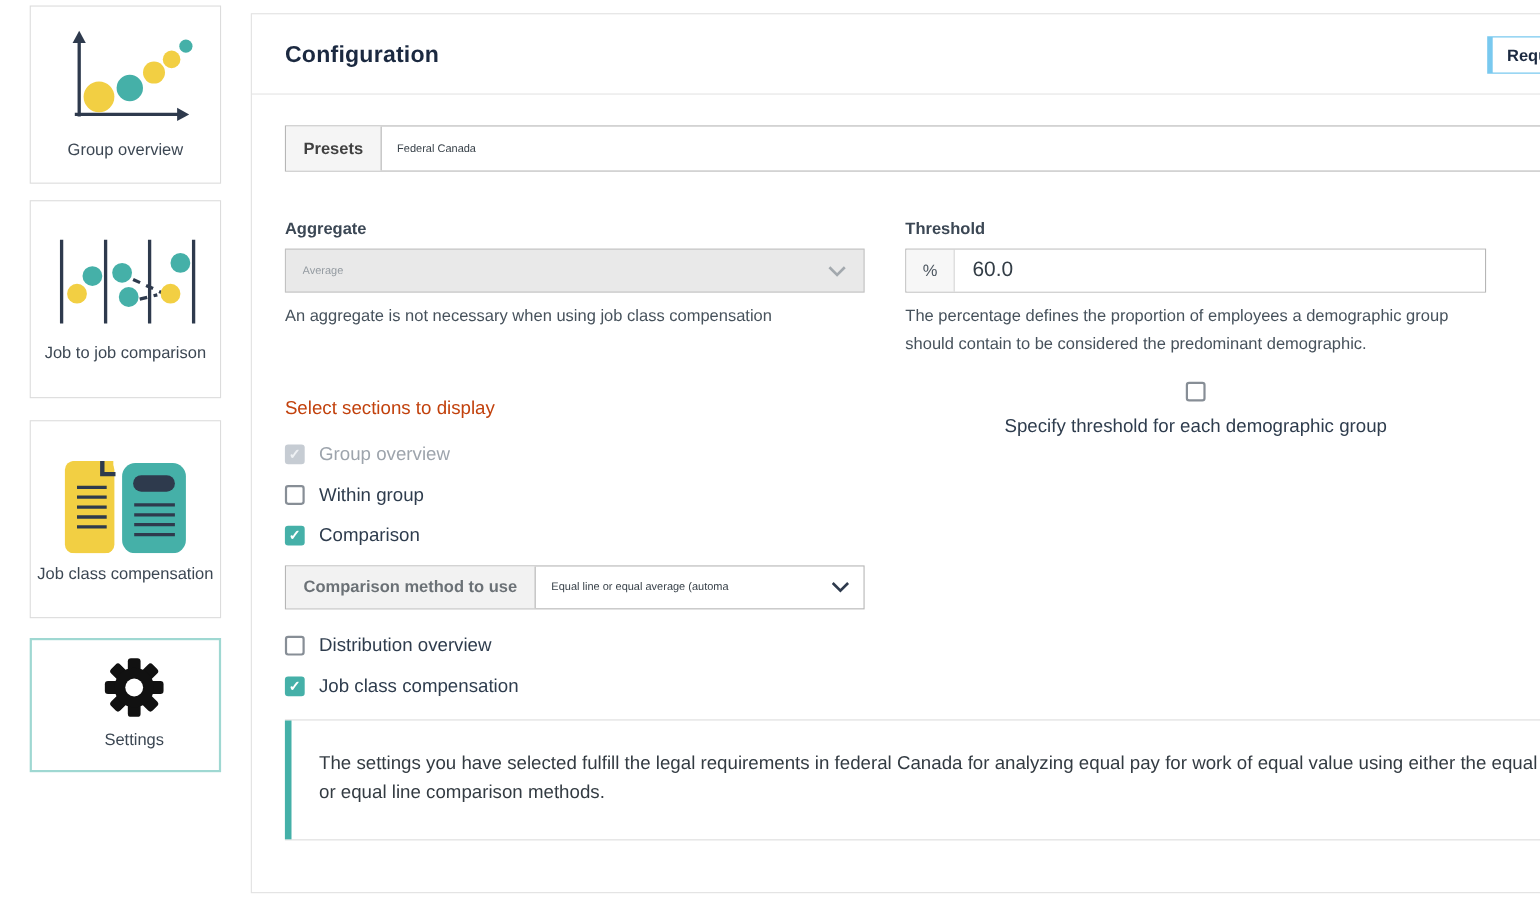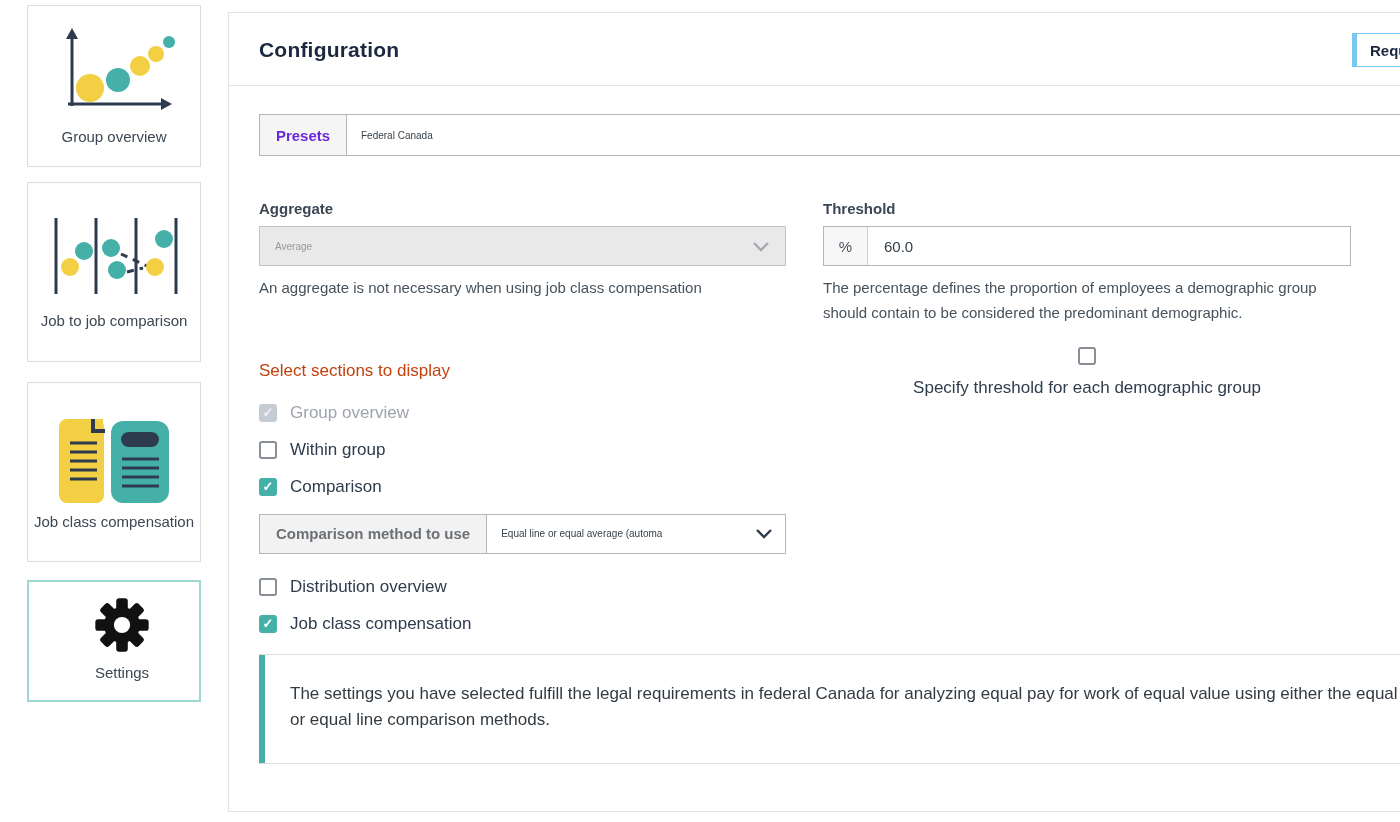--- a/index.html
+++ b/index.html
@@ -33,21 +33,21 @@
   .check-button .green-band { width:9px; height:100%; background:#3d7d23; }
   .check-button .dashed-box { width:21px; height:21px; margin:0 auto;
     border:2px dashed #a9aeb4; display:flex; align-items:center; justify-content:center;
     color:#1b2940; font-size:13px; font-weight:700; }
 
   .content { padding:0 31px 0 30px; }
 
   
   .igroup { display:flex; align-items:stretch; border:1px solid #b6b6b6; background:#fff; }
   .igroup .ig-label { background:#f5f5f5; border-right:1px solid #b6b6b6;
-    display:flex; align-items:center; justify-content:center; color:#6d28d9;
+    display:flex; align-items:center; justify-content:center; color:#404040;
     font-weight:600; font-size:15px; }
   .igroup .ig-value { flex:1; display:flex; align-items:center; padding:0 14px;
     font-size:10px; color:#39424a; white-space:nowrap; overflow:hidden; }
   .chev { flex-shrink:0; align-self:center; margin-right:15px; }
 
   .presets-group { margin-top:28px; height:42px; cursor:pointer; }
   .presets-group .ig-label { width:87px; }
 
   .two-col { display:flex; margin-top:44px; }
   .col-left { width:527px; margin-right:37px; }
@@ -55,21 +55,21 @@
 
   .field-label { font-size:15px; font-weight:700; color:#3b4754; margin-bottom:9px; }
   .select-disabled { height:40px; background:#e9e9e9; border:1px solid #c2c2c2;
     display:flex; align-items:center; padding:0 0 0 15px; color:#949ba1; font-size:15px; }
   .select-disabled .ig-value { color:#949ba1; padding:0; }
   .helper { margin-top:10px; font-size:15px; color:#47525c; line-height:1.65; }
 
   .threshold-group { height:40px; }
   .threshold-group .ig-label { width:44px; background:#f7f7f7; border-right:1px solid #cfcfcf;
     color:#4a545e; font-weight:400; }
-  .threshold-group input { flex:1; border:none; outline:none; font-size:15px;
+  .threshold-group input { flex:1; border:none; outline:none; font-size:19px;
     color:#333d46; padding-left:16px; font-family:"Liberation Sans", sans-serif; }
 
   .sections-title { margin-top:60px; font-size:17px; color:#c2410c; }
 
   .cb-row { display:flex; align-items:center; gap:13px; margin-top:16px;
     font-size:17px; color:#2e3c4d; cursor:pointer; }
   .cb { width:18px; height:18px; border-radius:3px; flex-shrink:0; display:flex;
     align-items:center; justify-content:center; font-size:13px; font-weight:700; }
   .cb.unchecked { border:2px solid #878e96; background:#fff; }
   .cb.checked { background:#45b0a8; color:#fff; }

